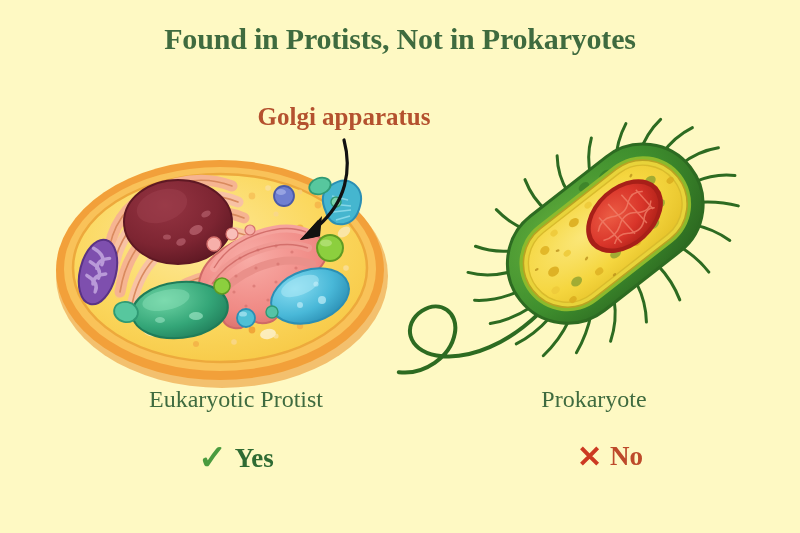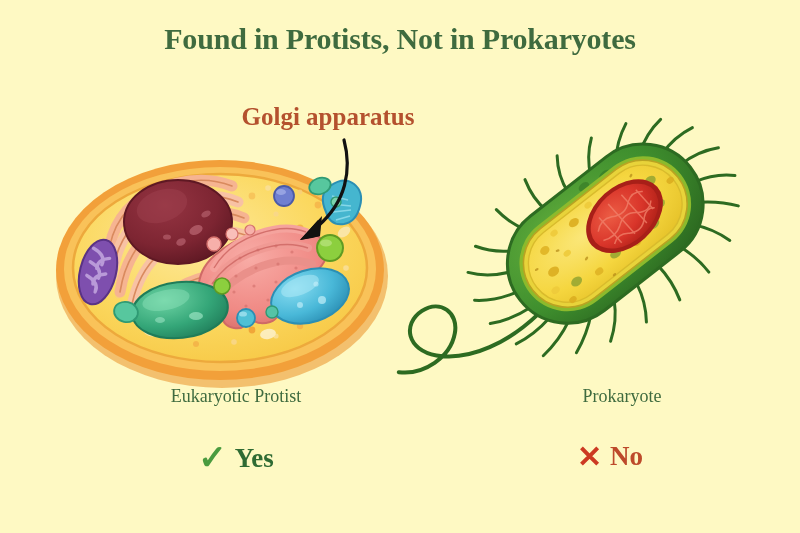--- a/index.html
+++ b/index.html
@@ -24,40 +24,40 @@
     width: 800px;
     text-align: center;
     font-size: 30px;
     font-weight: bold;
     letter-spacing: -0.2px;
     color: #3f6b3f;
     white-space: nowrap;
   }
   #golgi-label {
     position: absolute;
-    left: 228px;
+    left: 244px;
     top: 103px;
     width: 200px;
     text-align: center;
     font-size: 25px;
     font-weight: bold;
     color: #b4512e;
     white-space: nowrap;
   }
   .caption {
     position: absolute;
     top: 386px;
     width: 300px;
     text-align: center;
-    font-size: 18px;
+    font-size: 24px;
     color: #3f6b3f;
     white-space: nowrap;
   }
   #caption-left  { left: 86px; }
-  #caption-right { left: 472px; }
+  #caption-right { left: 444px; }
 
   .verdict {
     position: absolute;
     top: 441px;
     width: 300px;
     text-align: center;
     font-size: 27px;
     font-weight: bold;
     white-space: nowrap;
     display: flex;

